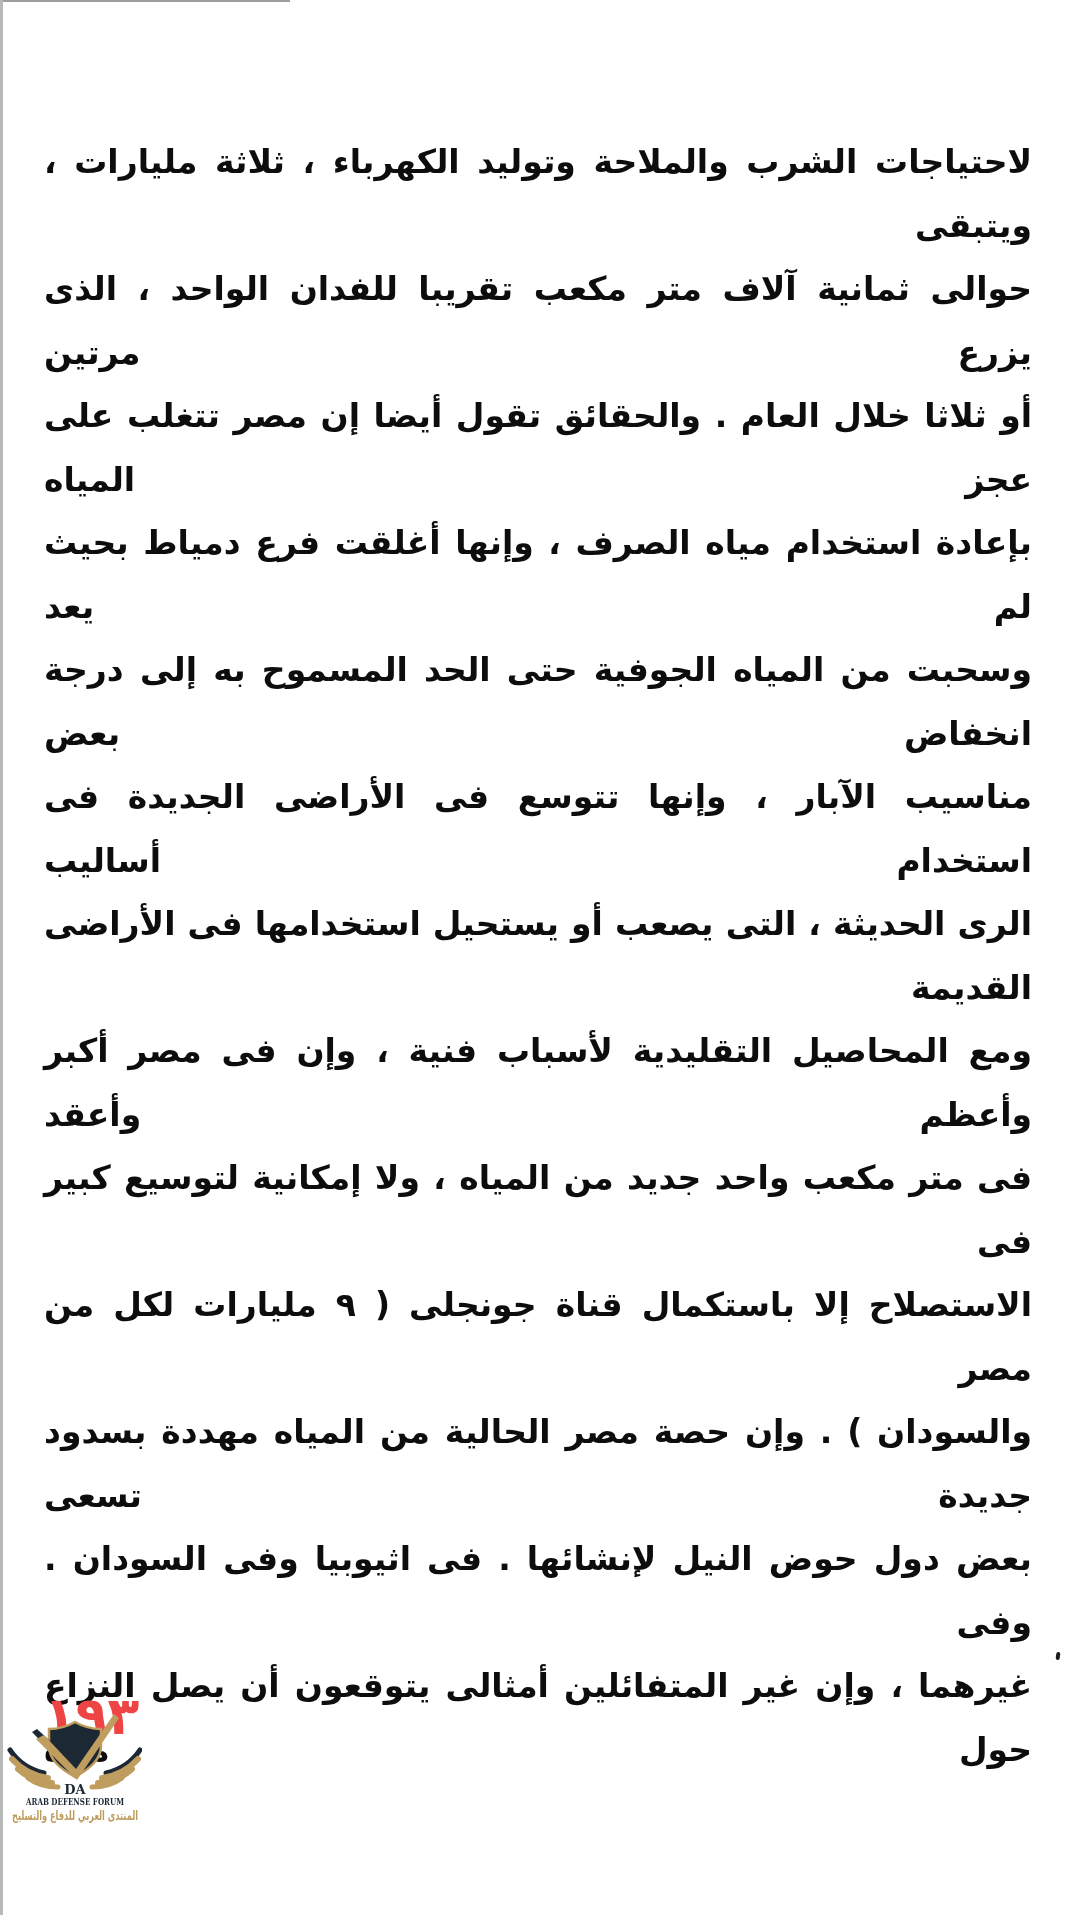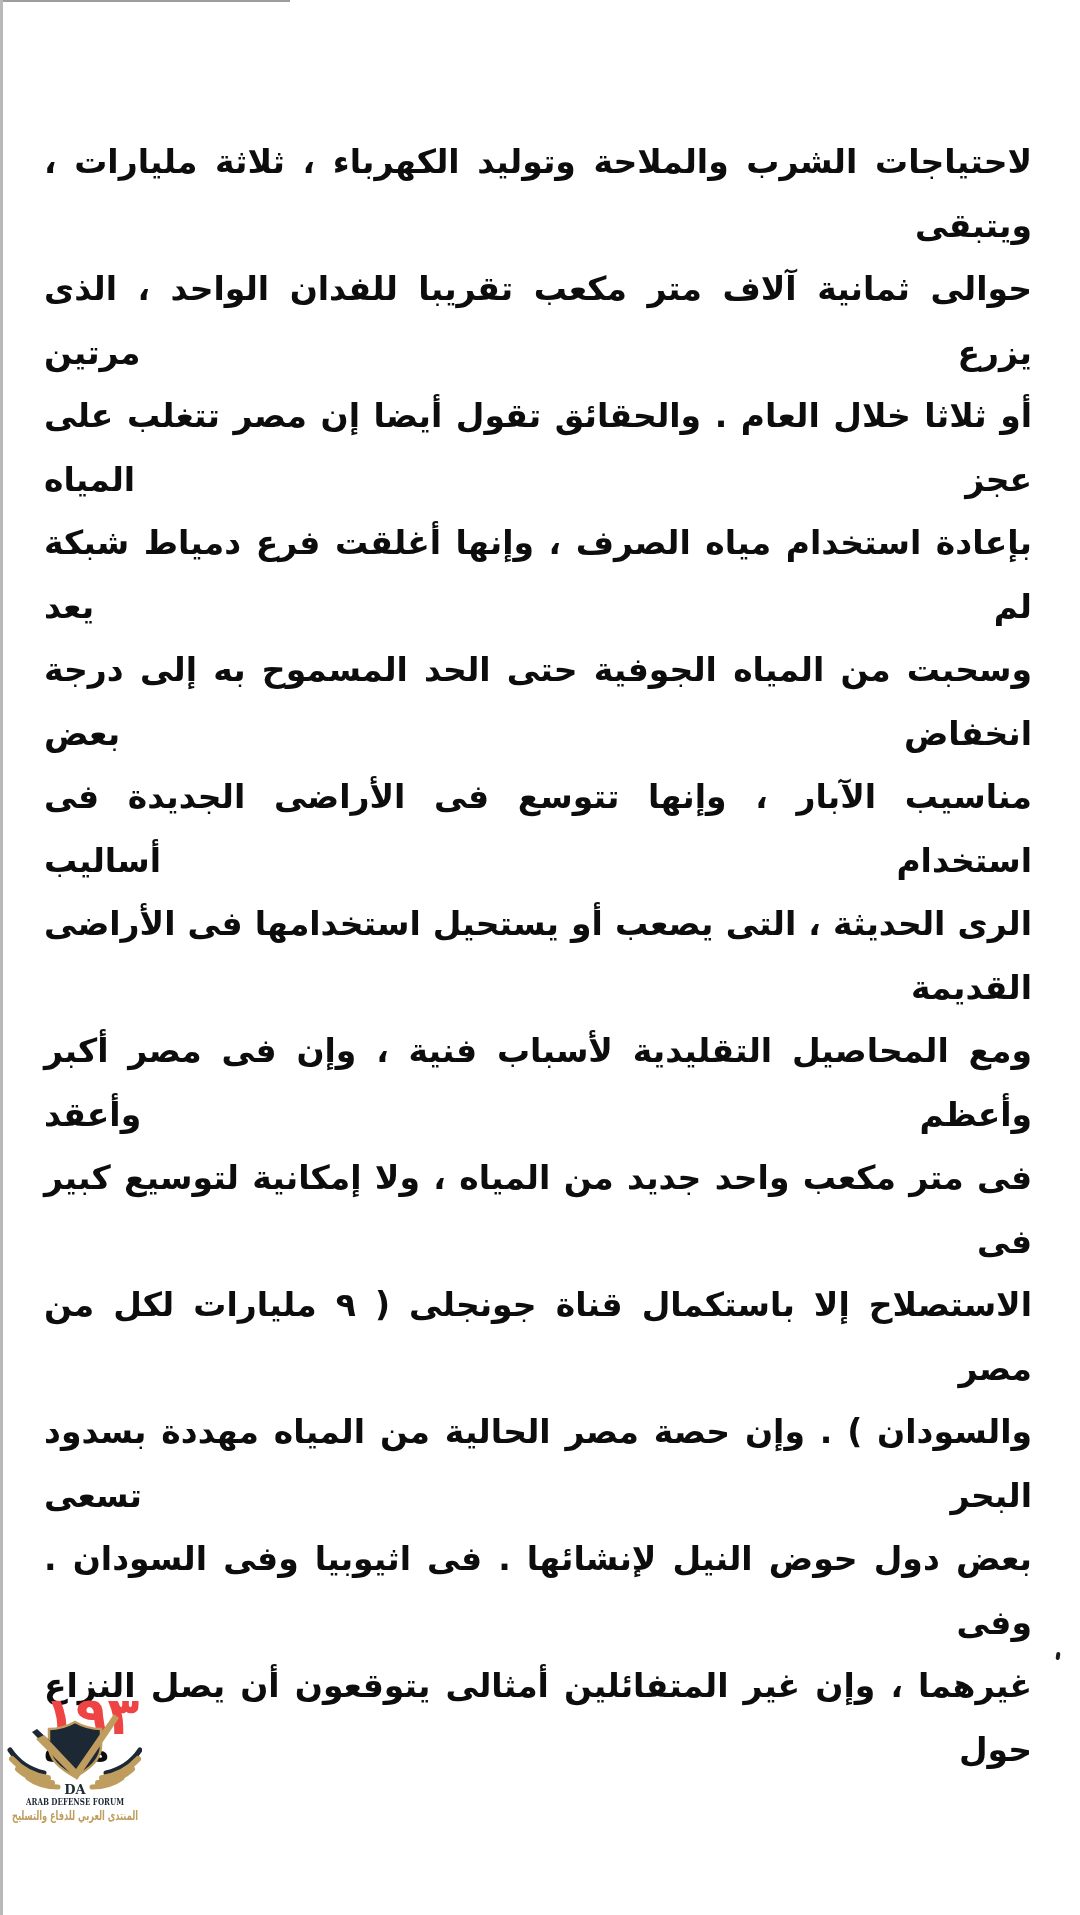--- a/index.html
+++ b/index.html
@@ -85,28 +85,28 @@
 
 <div class="page">
 
   <div class="edge-top"></div>
   <div class="edge-left"></div>
 
   <div class="text-block">
     <div class="line">لاحتياجات الشرب والملاحة وتوليد الكهرباء ، ثلاثة مليارات ، ويتبقى</div>
     <div class="line">حوالى ثمانية آلاف متر مكعب تقريبا للفدان الواحد ، الذى يزرع مرتين</div>
     <div class="line">أو ثلاثا خلال العام . والحقائق تقول أيضا إن مصر تتغلب على عجز المياه</div>
-    <div class="line">بإعادة استخدام مياه الصرف ، وإنها أغلقت فرع دمياط شبكة لم يعد</div>
+    <div class="line">بإعادة استخدام مياه الصرف ، وإنها أغلقت فرع دمياط بحيث لم يعد</div>
     <div class="line">وسحبت من المياه الجوفية حتى الحد المسموح به إلى درجة انخفاض بعض</div>
     <div class="line">مناسيب الآبار ، وإنها تتوسع فى الأراضى الجديدة فى استخدام أساليب</div>
     <div class="line">الرى الحديثة ، التى يصعب أو يستحيل استخدامها فى الأراضى القديمة</div>
     <div class="line">ومع المحاصيل التقليدية لأسباب فنية ، وإن فى مصر أكبر وأعظم وأعقد</div>
     <div class="line">فى متر مكعب واحد جديد من المياه ، ولا إمكانية لتوسيع كبير فى</div>
     <div class="line">الاستصلاح إلا باستكمال قناة جونجلى ( ٩ مليارات لكل من مصر</div>
-    <div class="line">والسودان ) . وإن حصة مصر الحالية من المياه مهددة بسدود البحر تسعى</div>
+    <div class="line">والسودان ) . وإن حصة مصر الحالية من المياه مهددة بسدود جديدة تسعى</div>
     <div class="line">بعض دول حوض النيل لإنشائها . فى اثيوبيا وفى السودان . وفى</div>
     <div class="line">غيرهما ، وإن غير المتفائلين أمثالى يتوقعون أن يصل النزاع حول مياه</div>
 
   </div>
 
   <div class="page-number">١٩٣</div>
 
   <div class="speck"></div>
 
   <div class="watermark">

